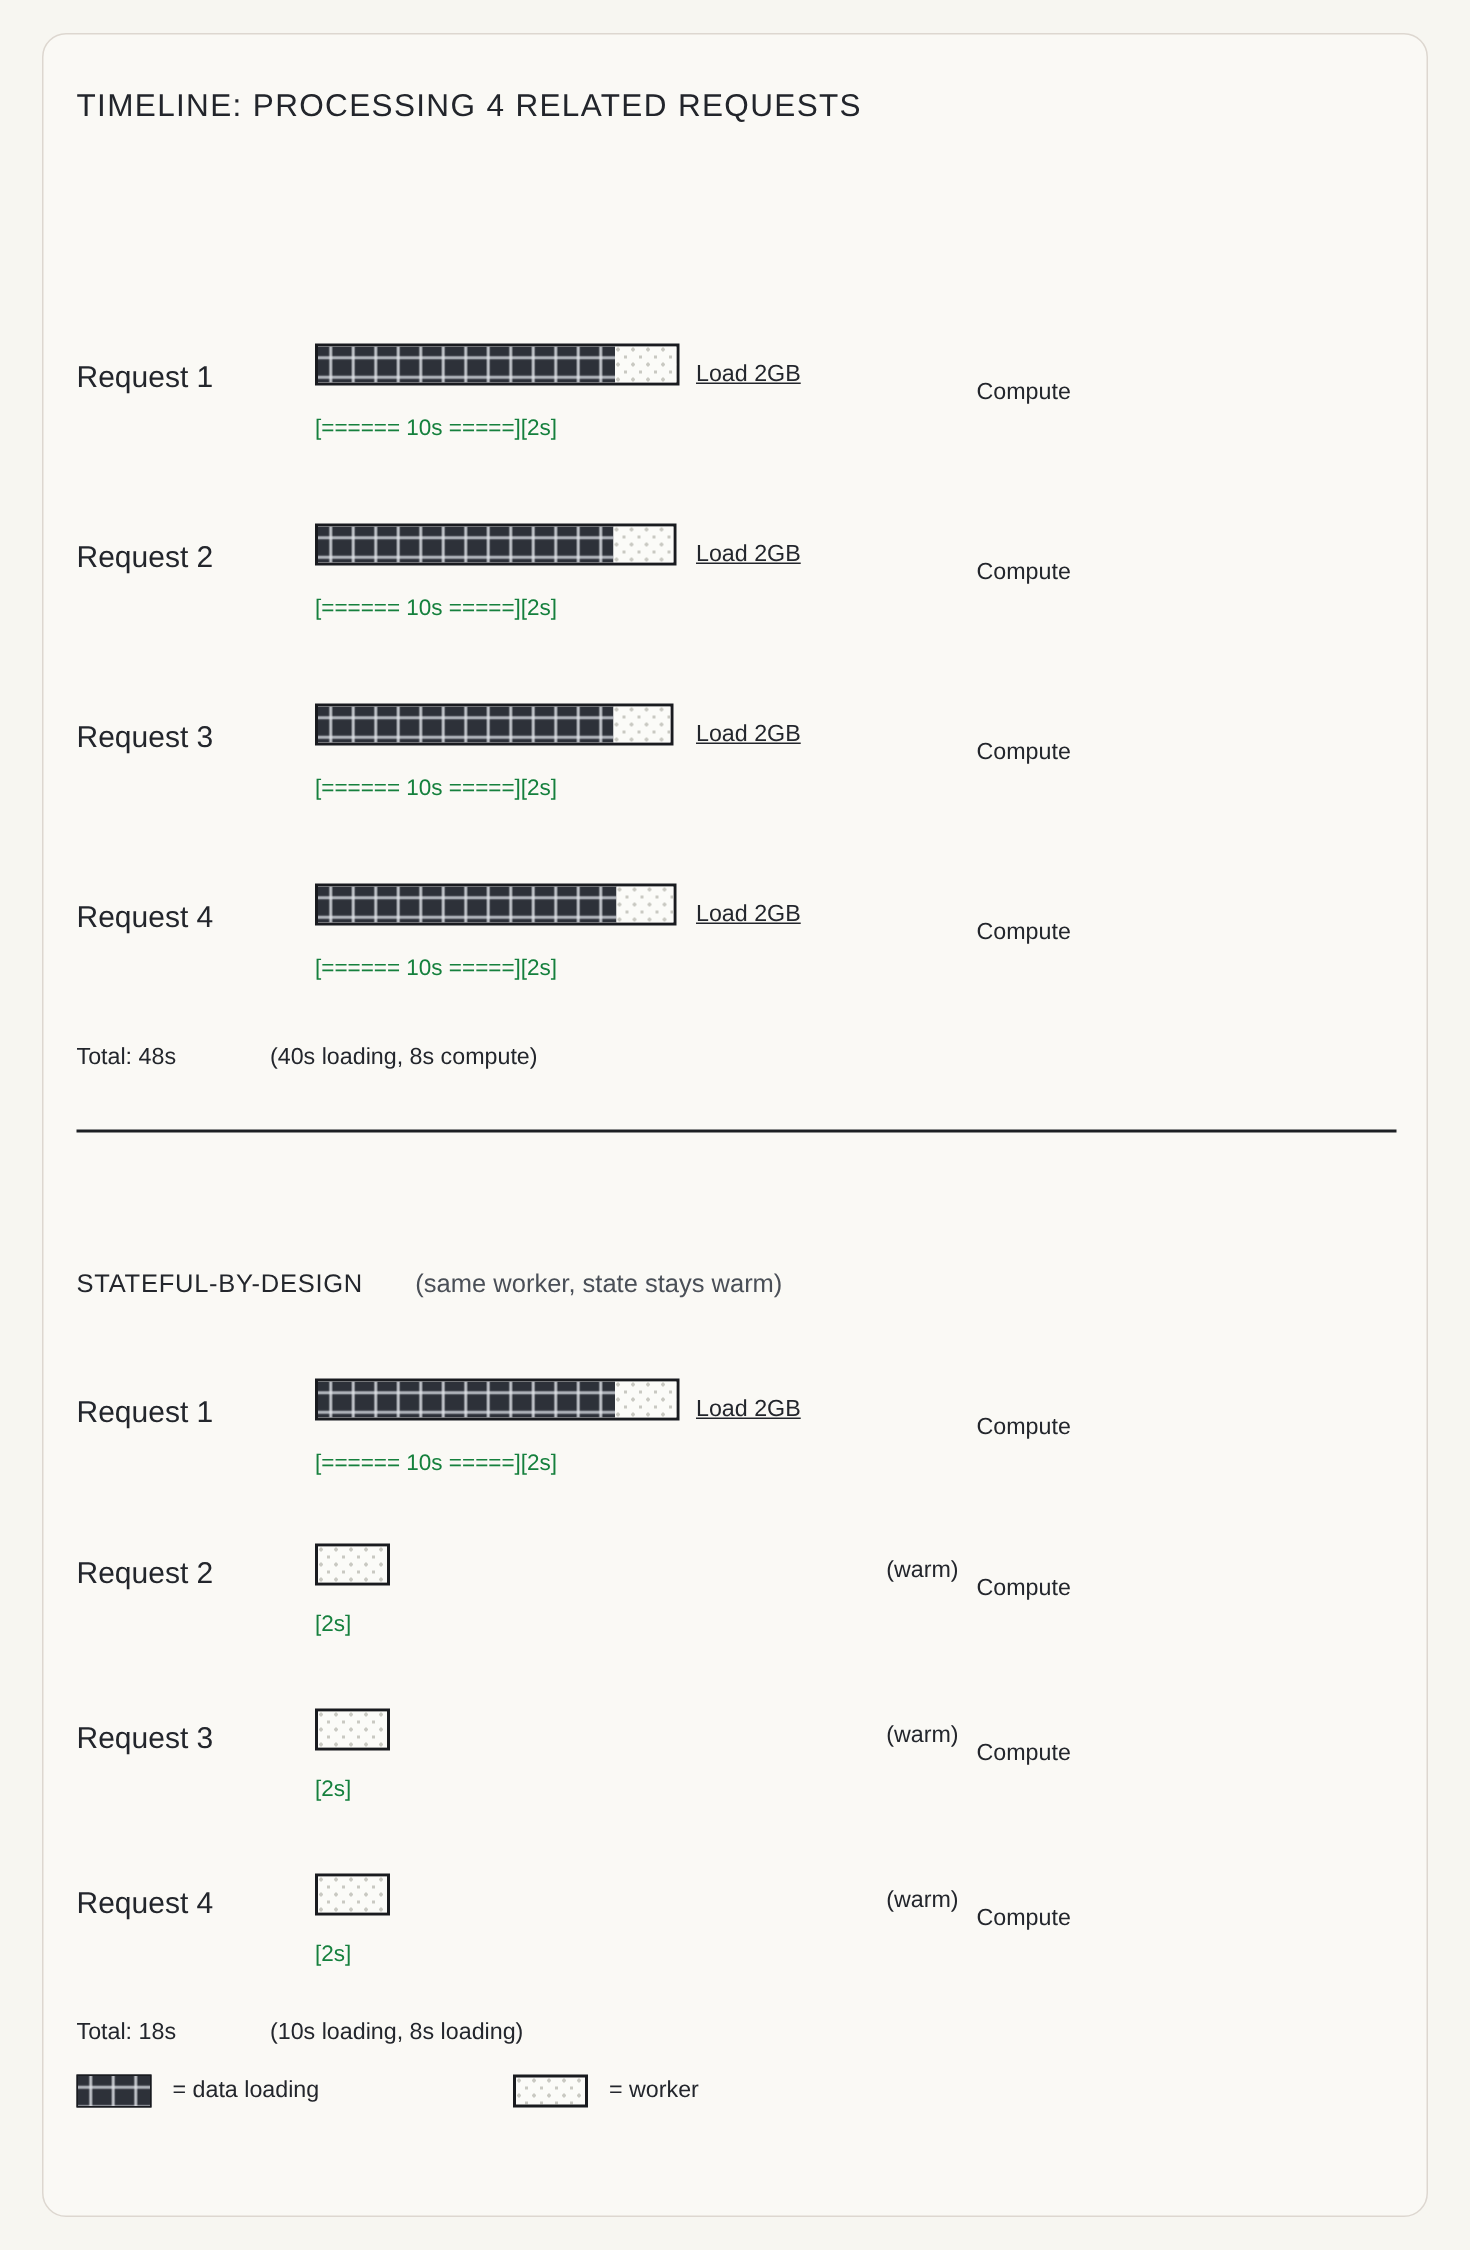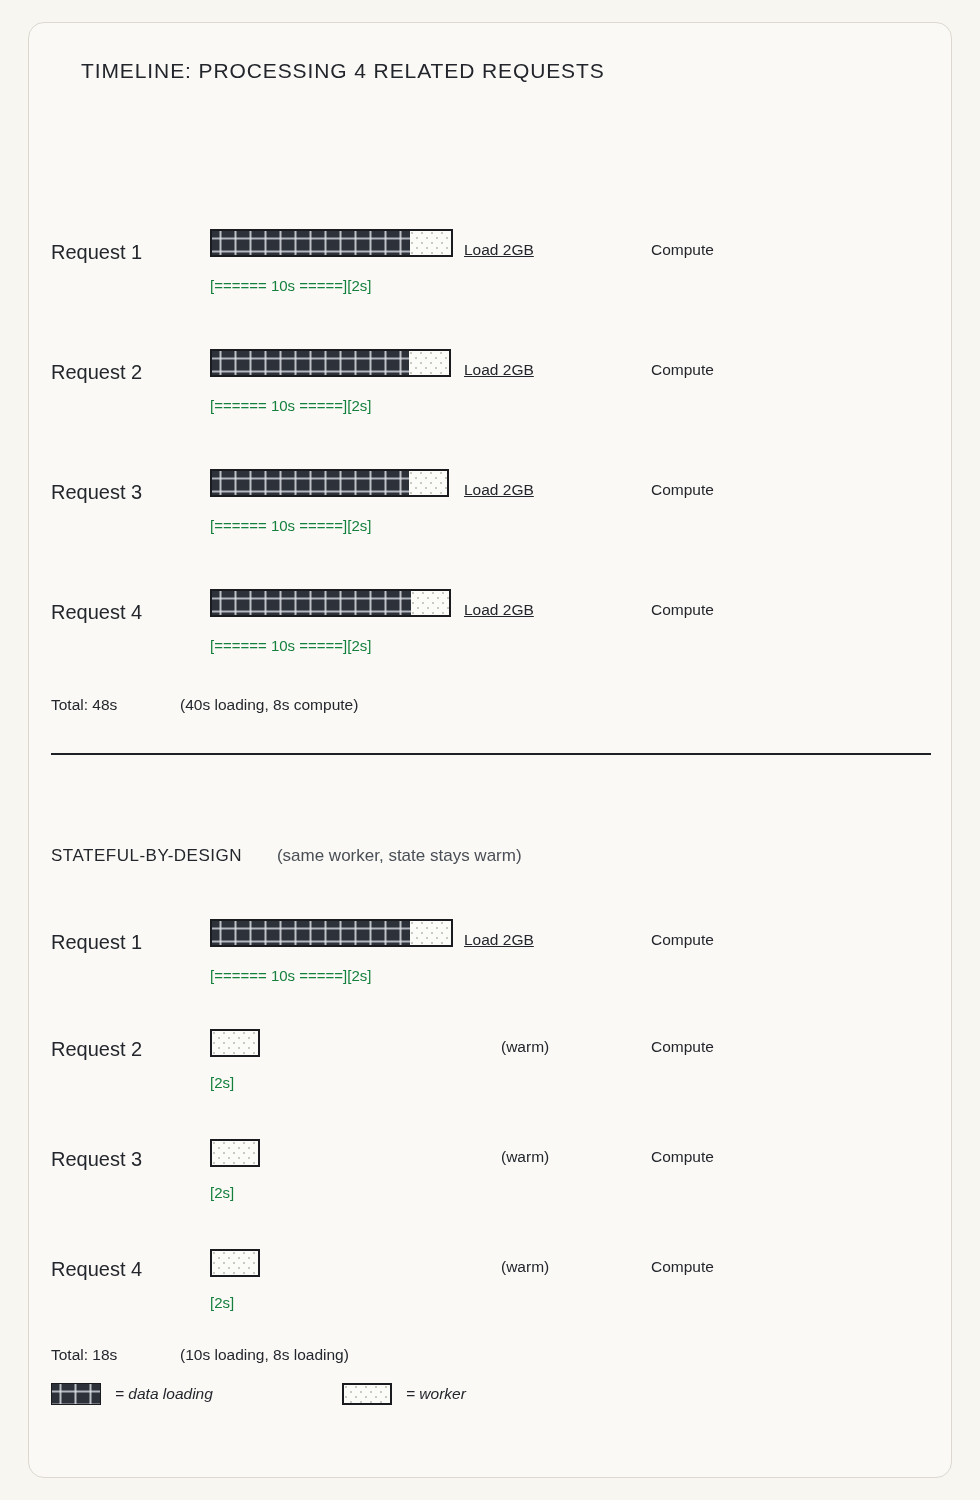--- a/index.html
+++ b/index.html
@@ -26,21 +26,20 @@
 
   .page-title {
     position: absolute;
     left: 22px;
     top: 36px;
     font-size: 21px;
     letter-spacing: 0.9px;
     color: #22252b;
     font-weight: 400;
     white-space: nowrap;
-    margin-left: 30px;
   }
 
   
   .section-head {
     position: absolute;
     left: 22px;
     white-space: nowrap;
     color: #23262c;
   }
   .section-head .sh-title {
@@ -101,28 +100,29 @@
     font-family: "Liberation Sans", sans-serif;
   }
 
   .col-load {
     position: absolute;
     font-size: 15.5px;
     color: #23262c;
     white-space: nowrap;
   }
   .col-load.left  { left: 435px; text-decoration: underline; }
-  .col-load.right { left: 472px; width: 89px; }
+  .col-load.right { left: 521px; width: 89px; text-align: right; }
 
   .col-compute {
     position: absolute;
     left: 622px;
     font-size: 15.5px;
     color: #23262c;
     white-space: nowrap;
+    margin-top: 12px;
   }
 
   
   .total-line { position: absolute; left: 0; width: 100%; }
   .total-label {
     position: absolute;
     left: 22px;
     font-size: 15.5px;
     color: #23262c;
     white-space: nowrap;
@@ -139,21 +139,21 @@
     position: absolute;
     left: 22px;
     top: 730px;
     width: 880px;
     height: 0;
     border-top: 2px solid #1d2024;
   }
 
   
   .legend { position: absolute; left: 0; top: 1360px; width: 100%; }
-  .legend-item { position: absolute; display: flex; align-items: center; font-style: italic; }
+  .legend-item { position: absolute; display: flex; align-items: center; }
   .legend-item.loading { left: 22px; }
   .legend-item.compute { left: 313px; }
 
   .swatch { width: 50px; height: 22px; }
   .swatch.load {
     background-color: #2d3139;
     background-image:
       linear-gradient(to right,  rgba(255,255,255,0.00) 0px, rgba(255,255,255,0.00) 7px, rgba(225,228,233,0.80) 8px, rgba(225,228,233,0.80) 9px, rgba(255,255,255,0.00) 10px),
       linear-gradient(to bottom, rgba(255,255,255,0.00) 0px, rgba(255,255,255,0.00) 6px, rgba(215,219,226,0.78) 7px, rgba(215,219,226,0.78) 8px, rgba(255,255,255,0.00) 9px);
     background-size: 15px 100%, 100% 13px;

